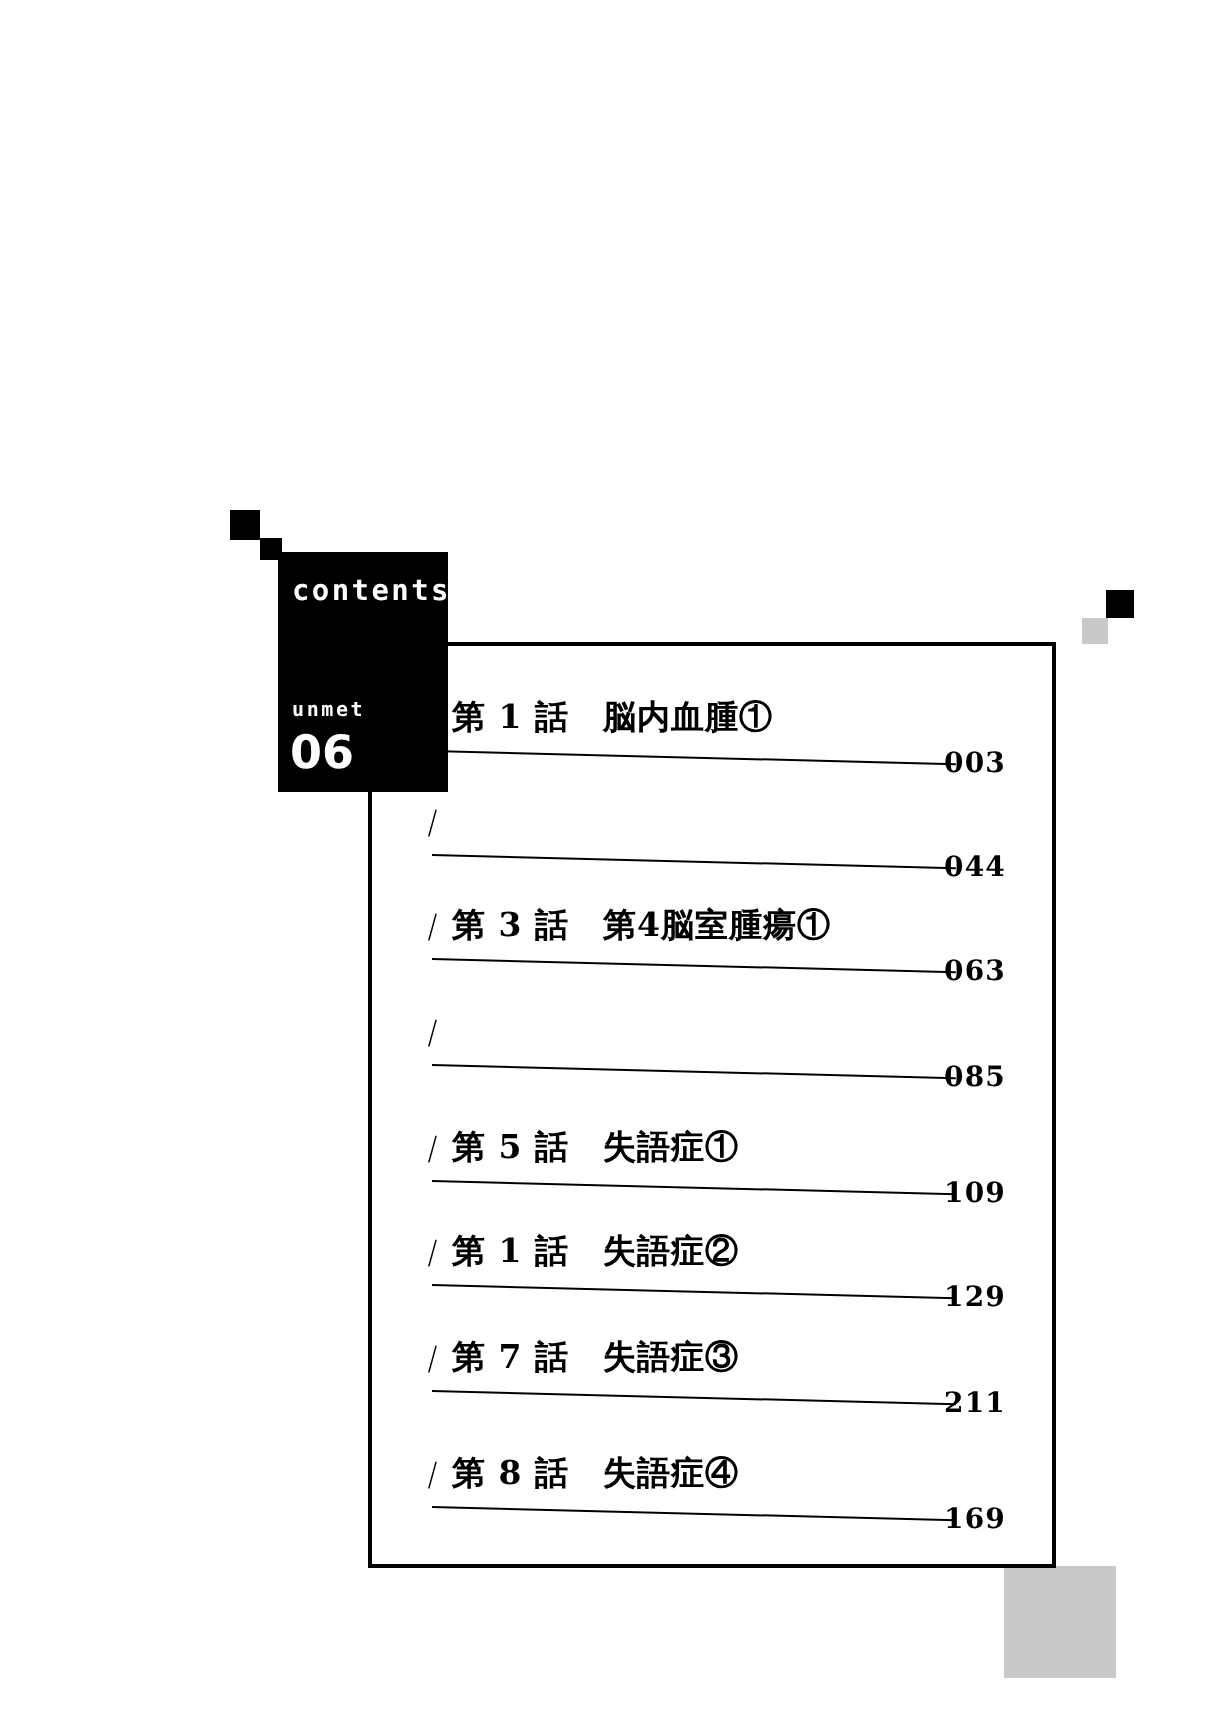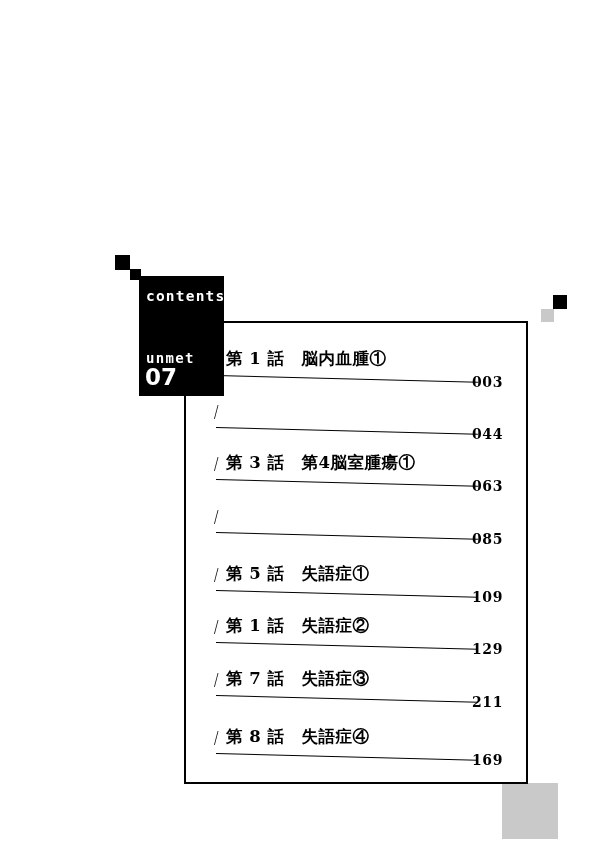--- a/index.html
+++ b/index.html
@@ -52,21 +52,21 @@
     letter-spacing: 1.2px;
     font-weight: 700;
     color: #ffffff;
     white-space: nowrap;
   }
   #unmet-label {
     position: absolute;
     left: 146px;
     top: 350px;
     font-family: "DejaVu Sans Mono", monospace;
-    font-size: 14px;
+    font-size: 10px;
     letter-spacing: 1.3px;
     font-weight: 700;
     color: #ffffff;
     white-space: nowrap;
   }
   #volume-number {
     position: absolute;
     left: 145px;
     top: 366px;
     font-family: "DejaVu Sans", sans-serif;
@@ -146,21 +146,21 @@
   <div class="deco-sq" style="left:130px; top:269px; width:11px; height:11px;"></div>
   <div class="deco-sq" style="left:553px; top:295px; width:14px; height:14px;"></div>
   <div class="deco-sq gray" style="left:541px; top:309px; width:13px; height:13px;"></div>
   <div class="deco-sq gray" style="left:502px; top:783px; width:56px; height:56px;"></div>
 
   <div id="toc-card"></div>
 
   <div id="contents-tab"></div>
   <div id="contents-label">contents</div>
   <div id="unmet-label">unmet</div>
-  <div id="volume-number">07</div>
+  <div id="volume-number">06</div>
 
   <div class="toc-entry" style="top:348px;">
     <span class="slash">/</span>
     <span class="ep-label">第 1 話　脳内血腫①</span>
     <span class="rule"></span>
     <span class="page-num">003</span>
   </div>
 
   <div class="toc-entry" style="top:400px;">
     <span class="slash">/</span>

